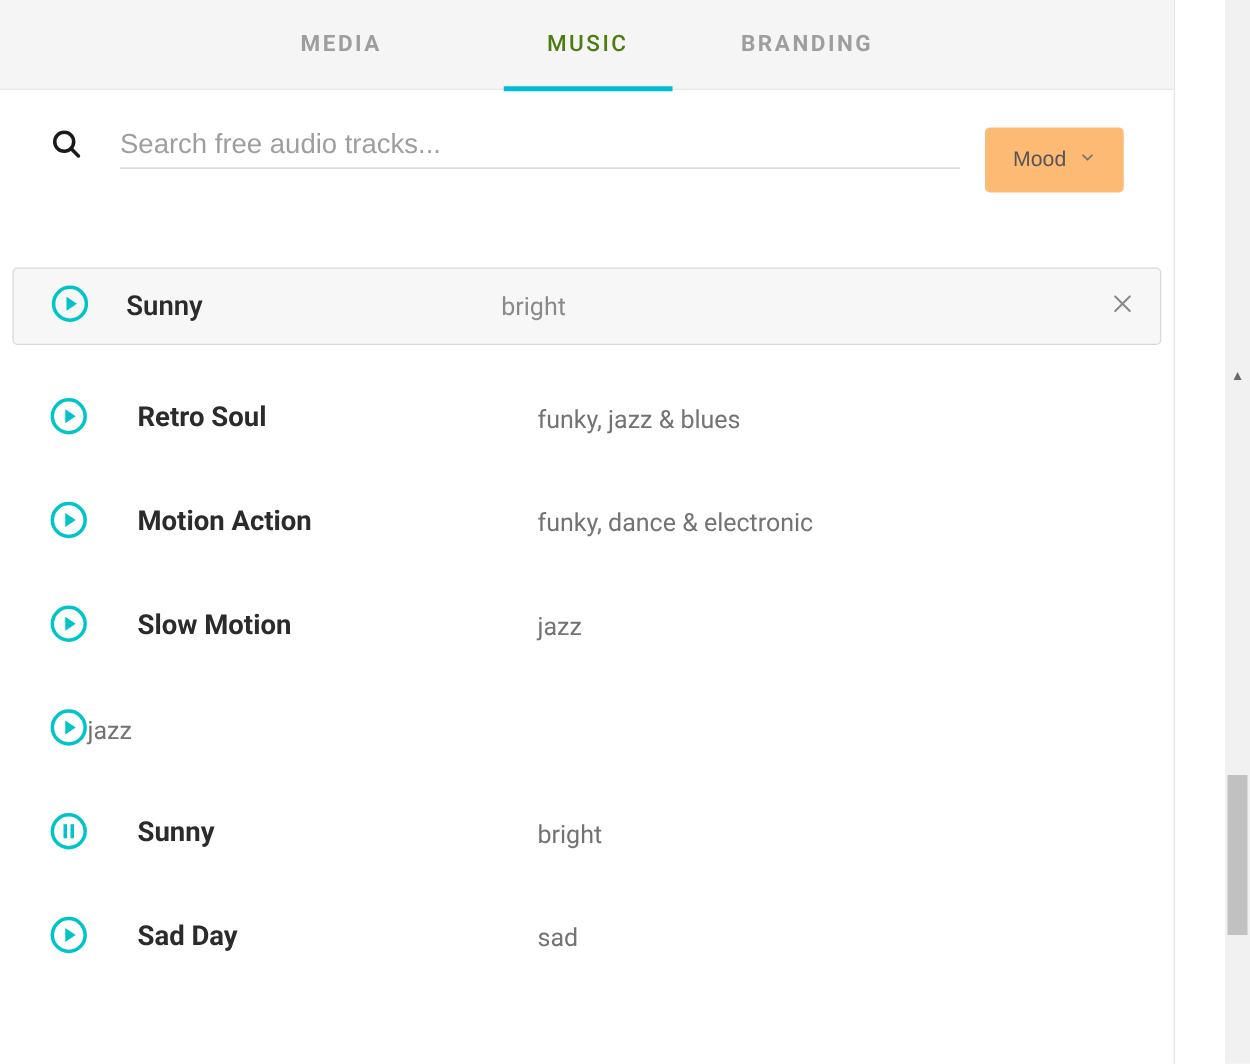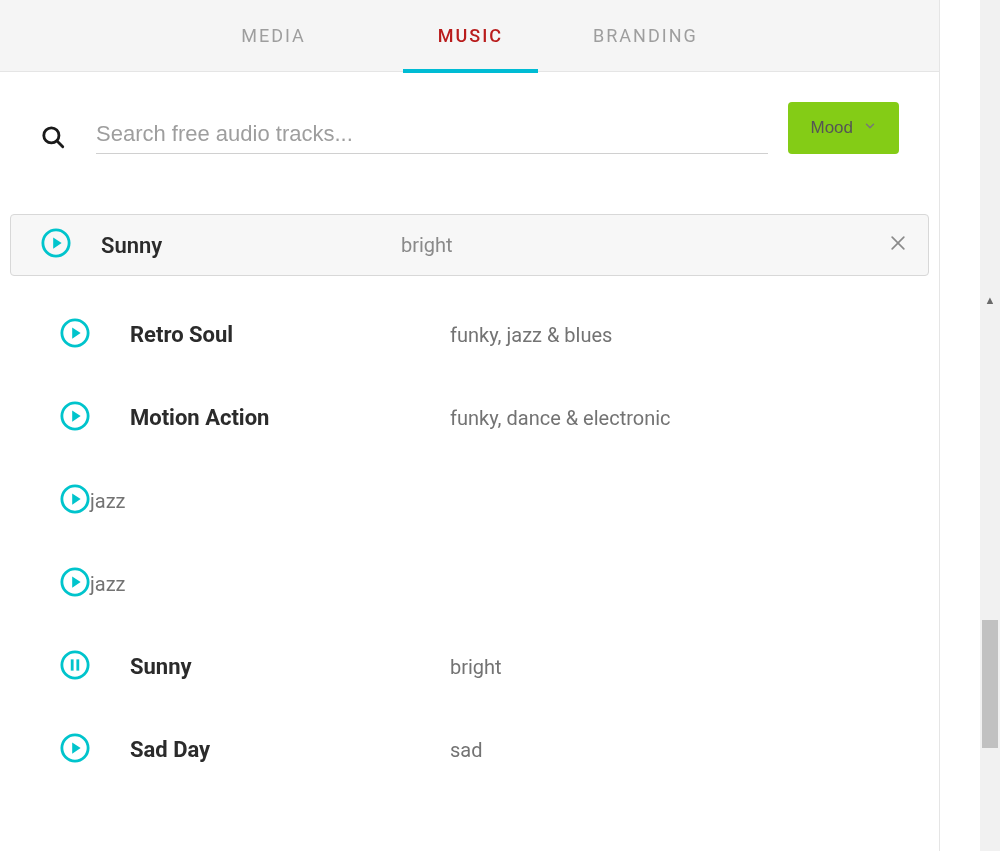--- a/index.html
+++ b/index.html
@@ -27,42 +27,42 @@
     justify-content: center;
     gap: 90px;
   }
   .tab {
     height: 72px;
     display: flex;
     align-items: center;
     font-size: 18px;
     letter-spacing: 2px;
     color: #9e9e9e;
-    font-weight: 400;
+    font-weight: 700;
     cursor: pointer;
     position: relative;
   }
   .tab.active {
-    color: #b91c1c;
+    color: #4d7c0f;
     font-weight: 500;
     margin-left: 42px;
   }
   .tab.active::after {
     content: "";
     position: absolute;
     left: -35px;
     right: -35px;
     bottom: -1px;
     height: 4px;
     background: #00bcd4;
   }
   
   .search-row {
     display: flex;
-    align-items: flex-end;
+    align-items: flex-start;
     padding: 30px 40px 20px 40px;
     gap: 20px;
   }
   .search-icon {
     flex: 0 0 auto;
     color: #1a1a1a;
   }
   .search-input-wrap {
     flex: 1;
     border-bottom: 1px solid #d0d0d0;
@@ -73,21 +73,21 @@
     width: 100%;
     border: none;
     outline: none;
     font-size: 22px;
     color: #333;
     background: transparent;
   }
   .search-input::placeholder { color: #9e9e9e; }
   .mood-btn {
     flex: 0 0 auto;
-    background: #84cc16;
+    background: #fdba74;
     border: none;
     border-radius: 4px;
     padding: 16px 22px;
     font-size: 17px;
     color: #555;
     cursor: pointer;
     display: flex;
     align-items: center;
     gap: 10px;
   }
@@ -124,21 +124,20 @@
     position: absolute;
     top: 272px;
     left: 0;
     right: 0;
     bottom: 0;
     overflow: hidden;
   }
   .list-inner {
     position: relative;
     top: -62px; 
-    margin-left: 20px;
   }
   .track-row {
     height: 83px;
     display: flex;
     align-items: center;
     padding: 0 20px 0 40px;
   }
   .play-circle {
     flex: 0 0 auto;
     cursor: pointer;
@@ -264,20 +263,21 @@
         <span class="track-tags">funky, dance &amp; electronic</span>
       </div>
 
       <div class="track-row">
         <span class="play-circle">
           <svg width="30" height="30" viewBox="0 0 32 32">
             <circle cx="16" cy="16" r="14" fill="none" stroke="#00c4cc" stroke-width="3"></circle>
             <polygon points="13,10 13,22 22,16" fill="#00c4cc"></polygon>
           </svg>
         </span>
+        <span class="track-title">Slow Motion</span>
         <span class="track-tags">jazz</span>
       </div>
 
       <div class="track-row">
         <span class="play-circle">
           <svg width="30" height="30" viewBox="0 0 32 32">
             <circle cx="16" cy="16" r="14" fill="none" stroke="#00c4cc" stroke-width="3"></circle>
             <polygon points="13,10 13,22 22,16" fill="#00c4cc"></polygon>
           </svg>
         </span>

